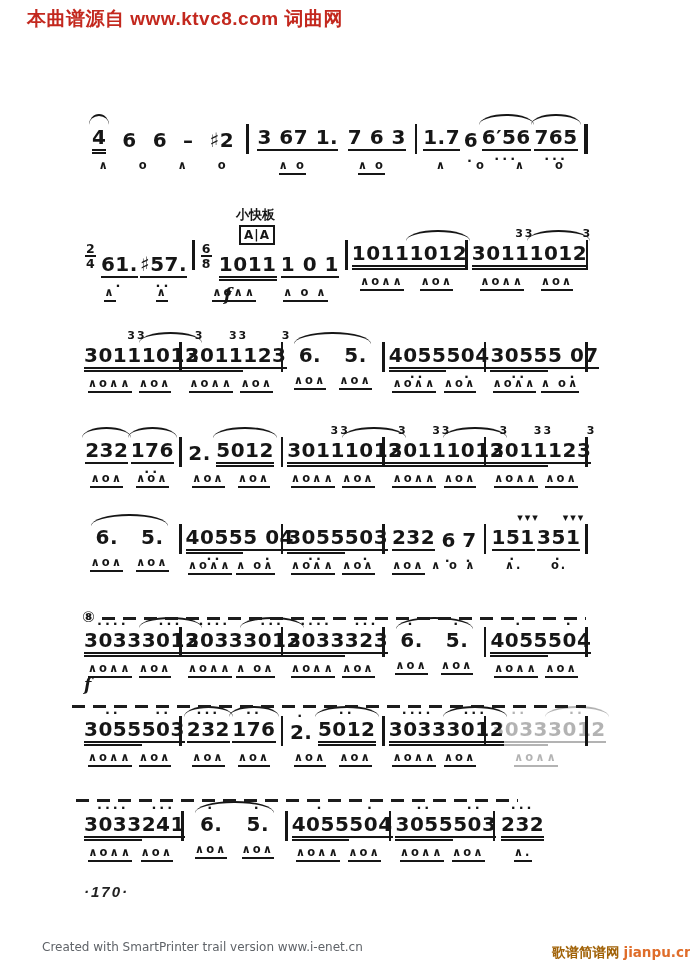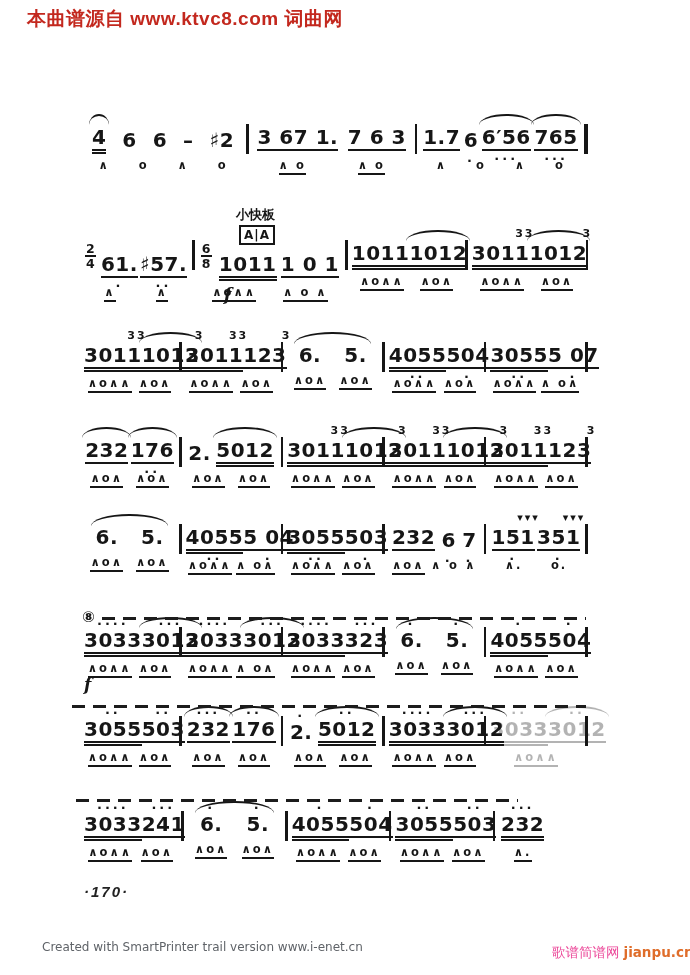--- a/index.html
+++ b/index.html
@@ -516,15 +516,15 @@
       <div class="octdash" style="left: 102px; top: 617px; width: 484px;"></div>
       <div class="octdash" style="left: 72px; top: 705px; width: 514px;"></div>
       <div class="octdash" style="left: 76px; top: 799px; width: 442px;"></div>
       <div class="dyn" style="left: 224px; top: 284px;">f</div>
       <div class="dyn" style="left: 84px; top: 674px;">f</div>
     </div>
 
   <div class="pageno">·170·</div>
   <div class="gennote" style="color: rgb(95, 99, 104);">Created with SmartPrinter trail version www.i-enet.cn</div>
   <div class="sitemark">
-    <span style="color: #ec4899;">歌谱简谱网</span><span class="dom" style="color: rgb(223, 109, 42);">jianpu.cn</span>
+    <span style="color: #a16207; font-weight: bold;">歌谱简谱网</span><span class="dom" style="color: rgb(223, 109, 42);">jianpu.cn</span>
   </div>
 </div>
 
 </body></html>

